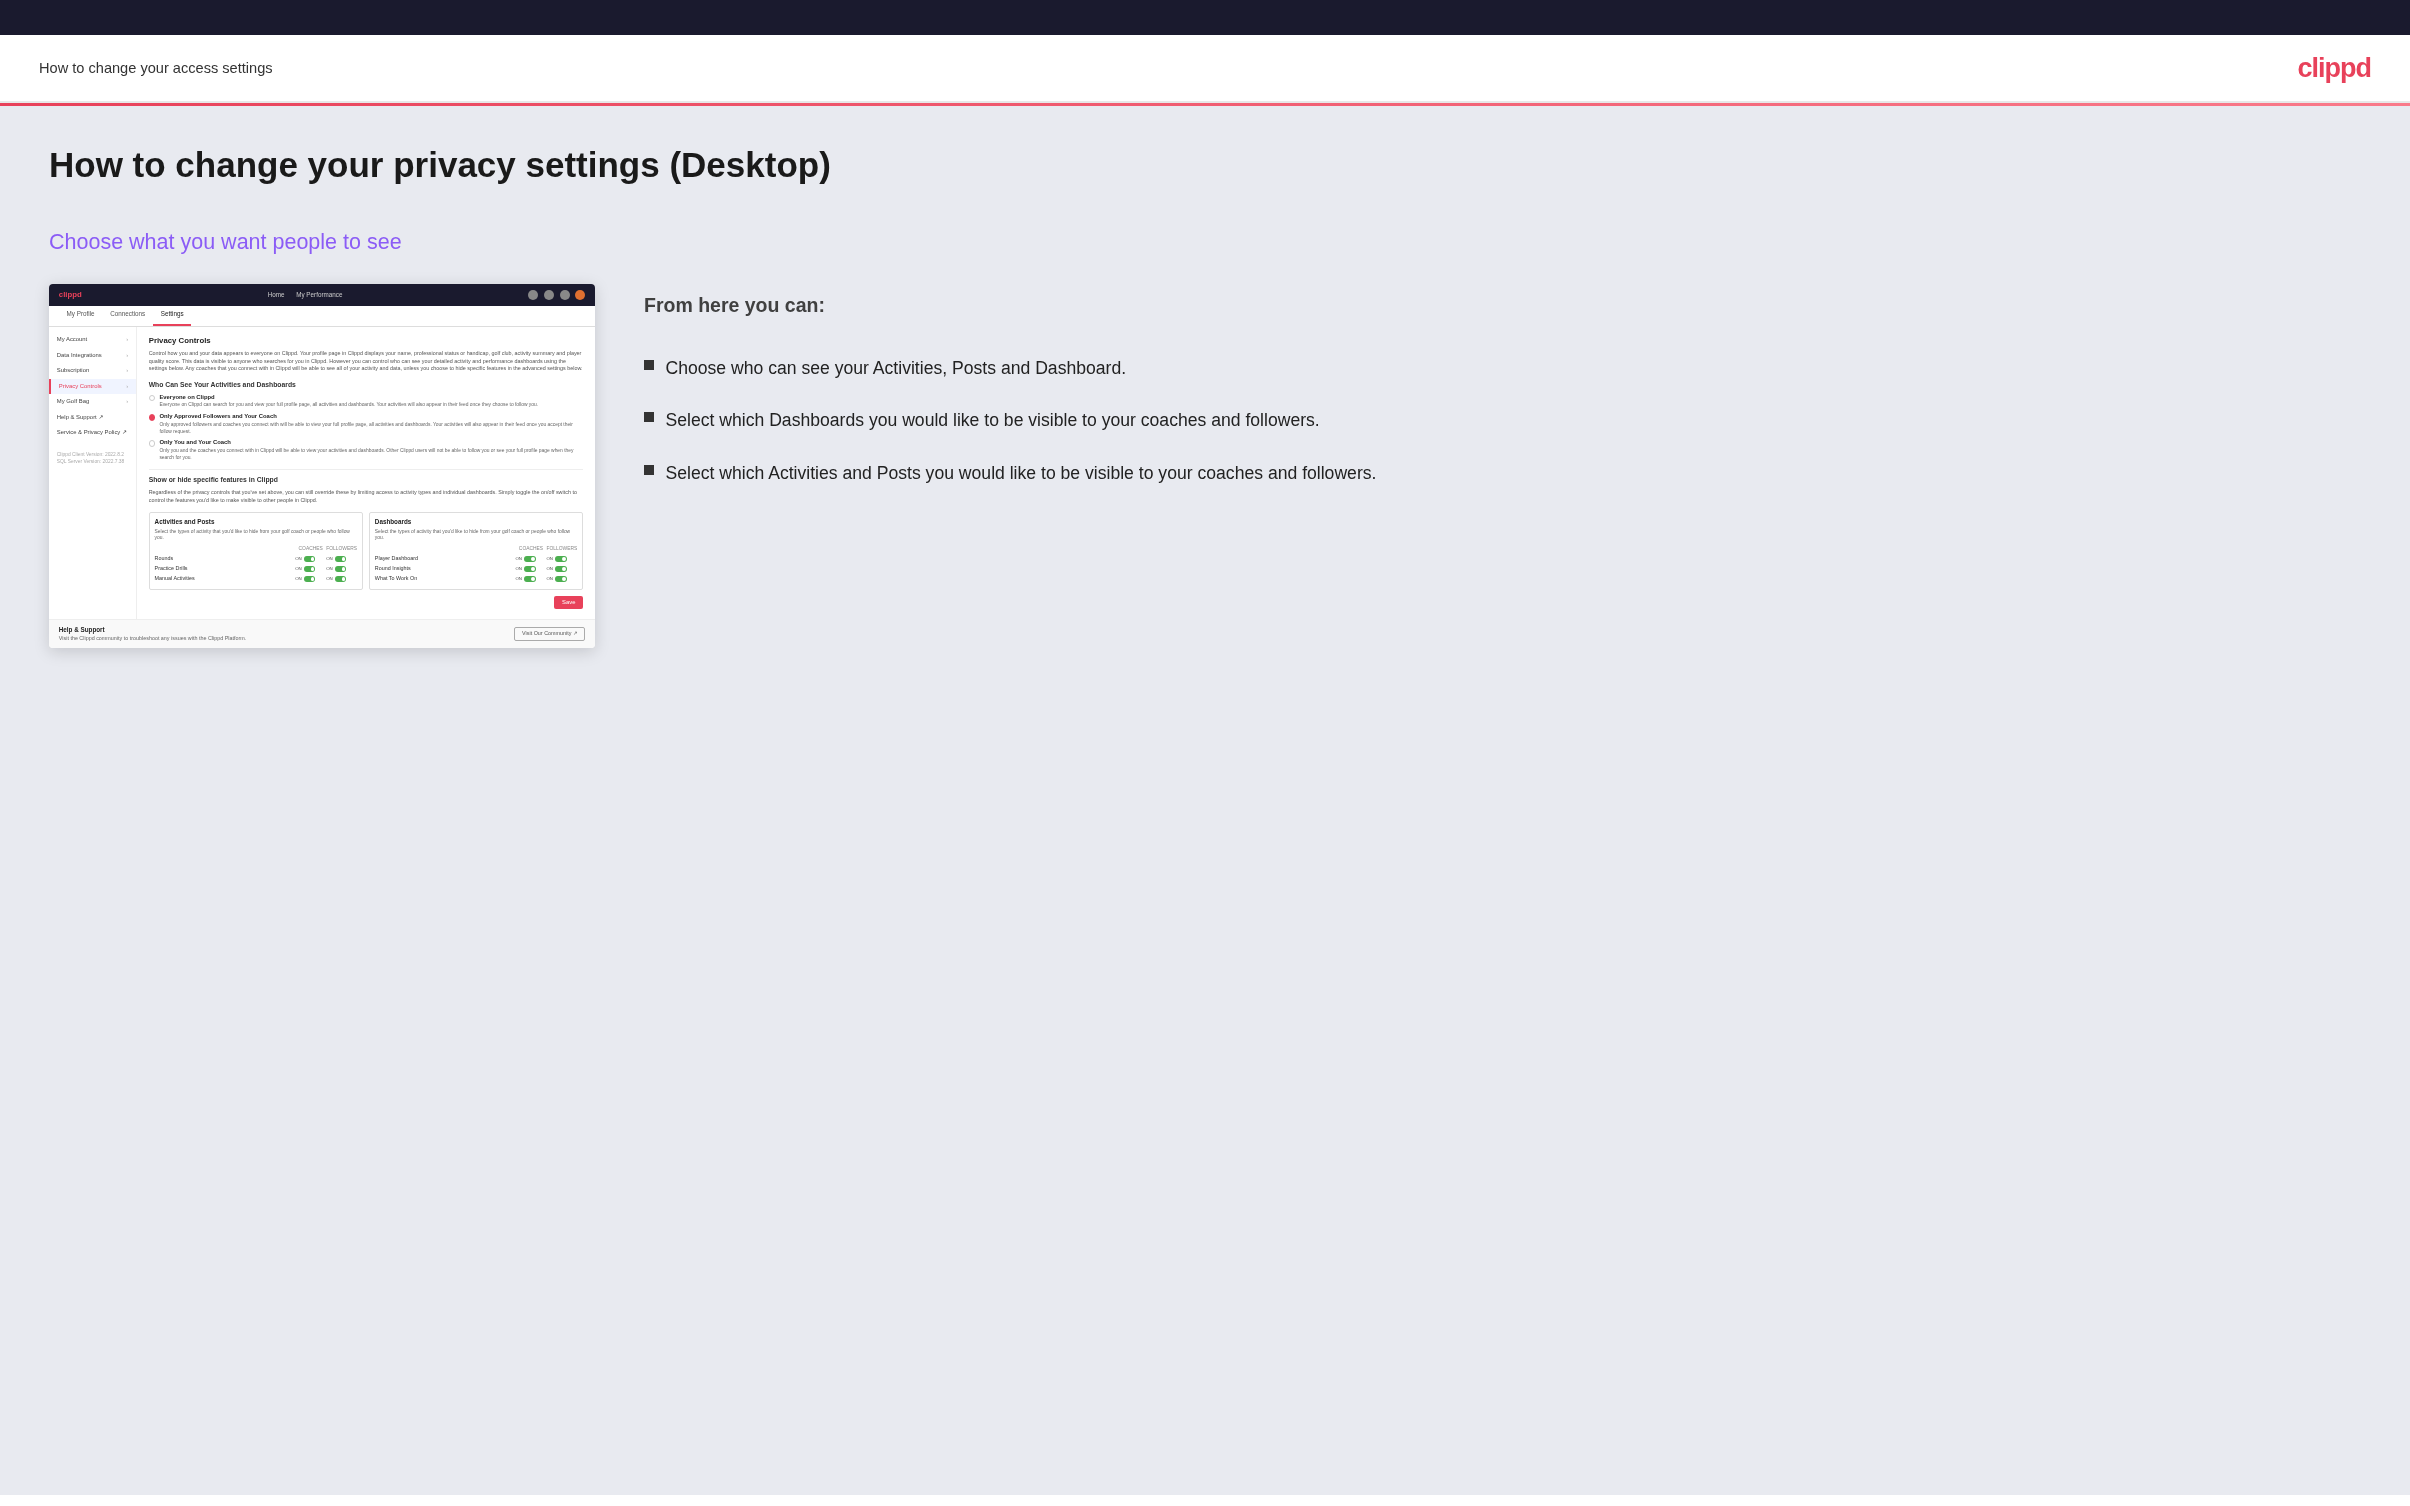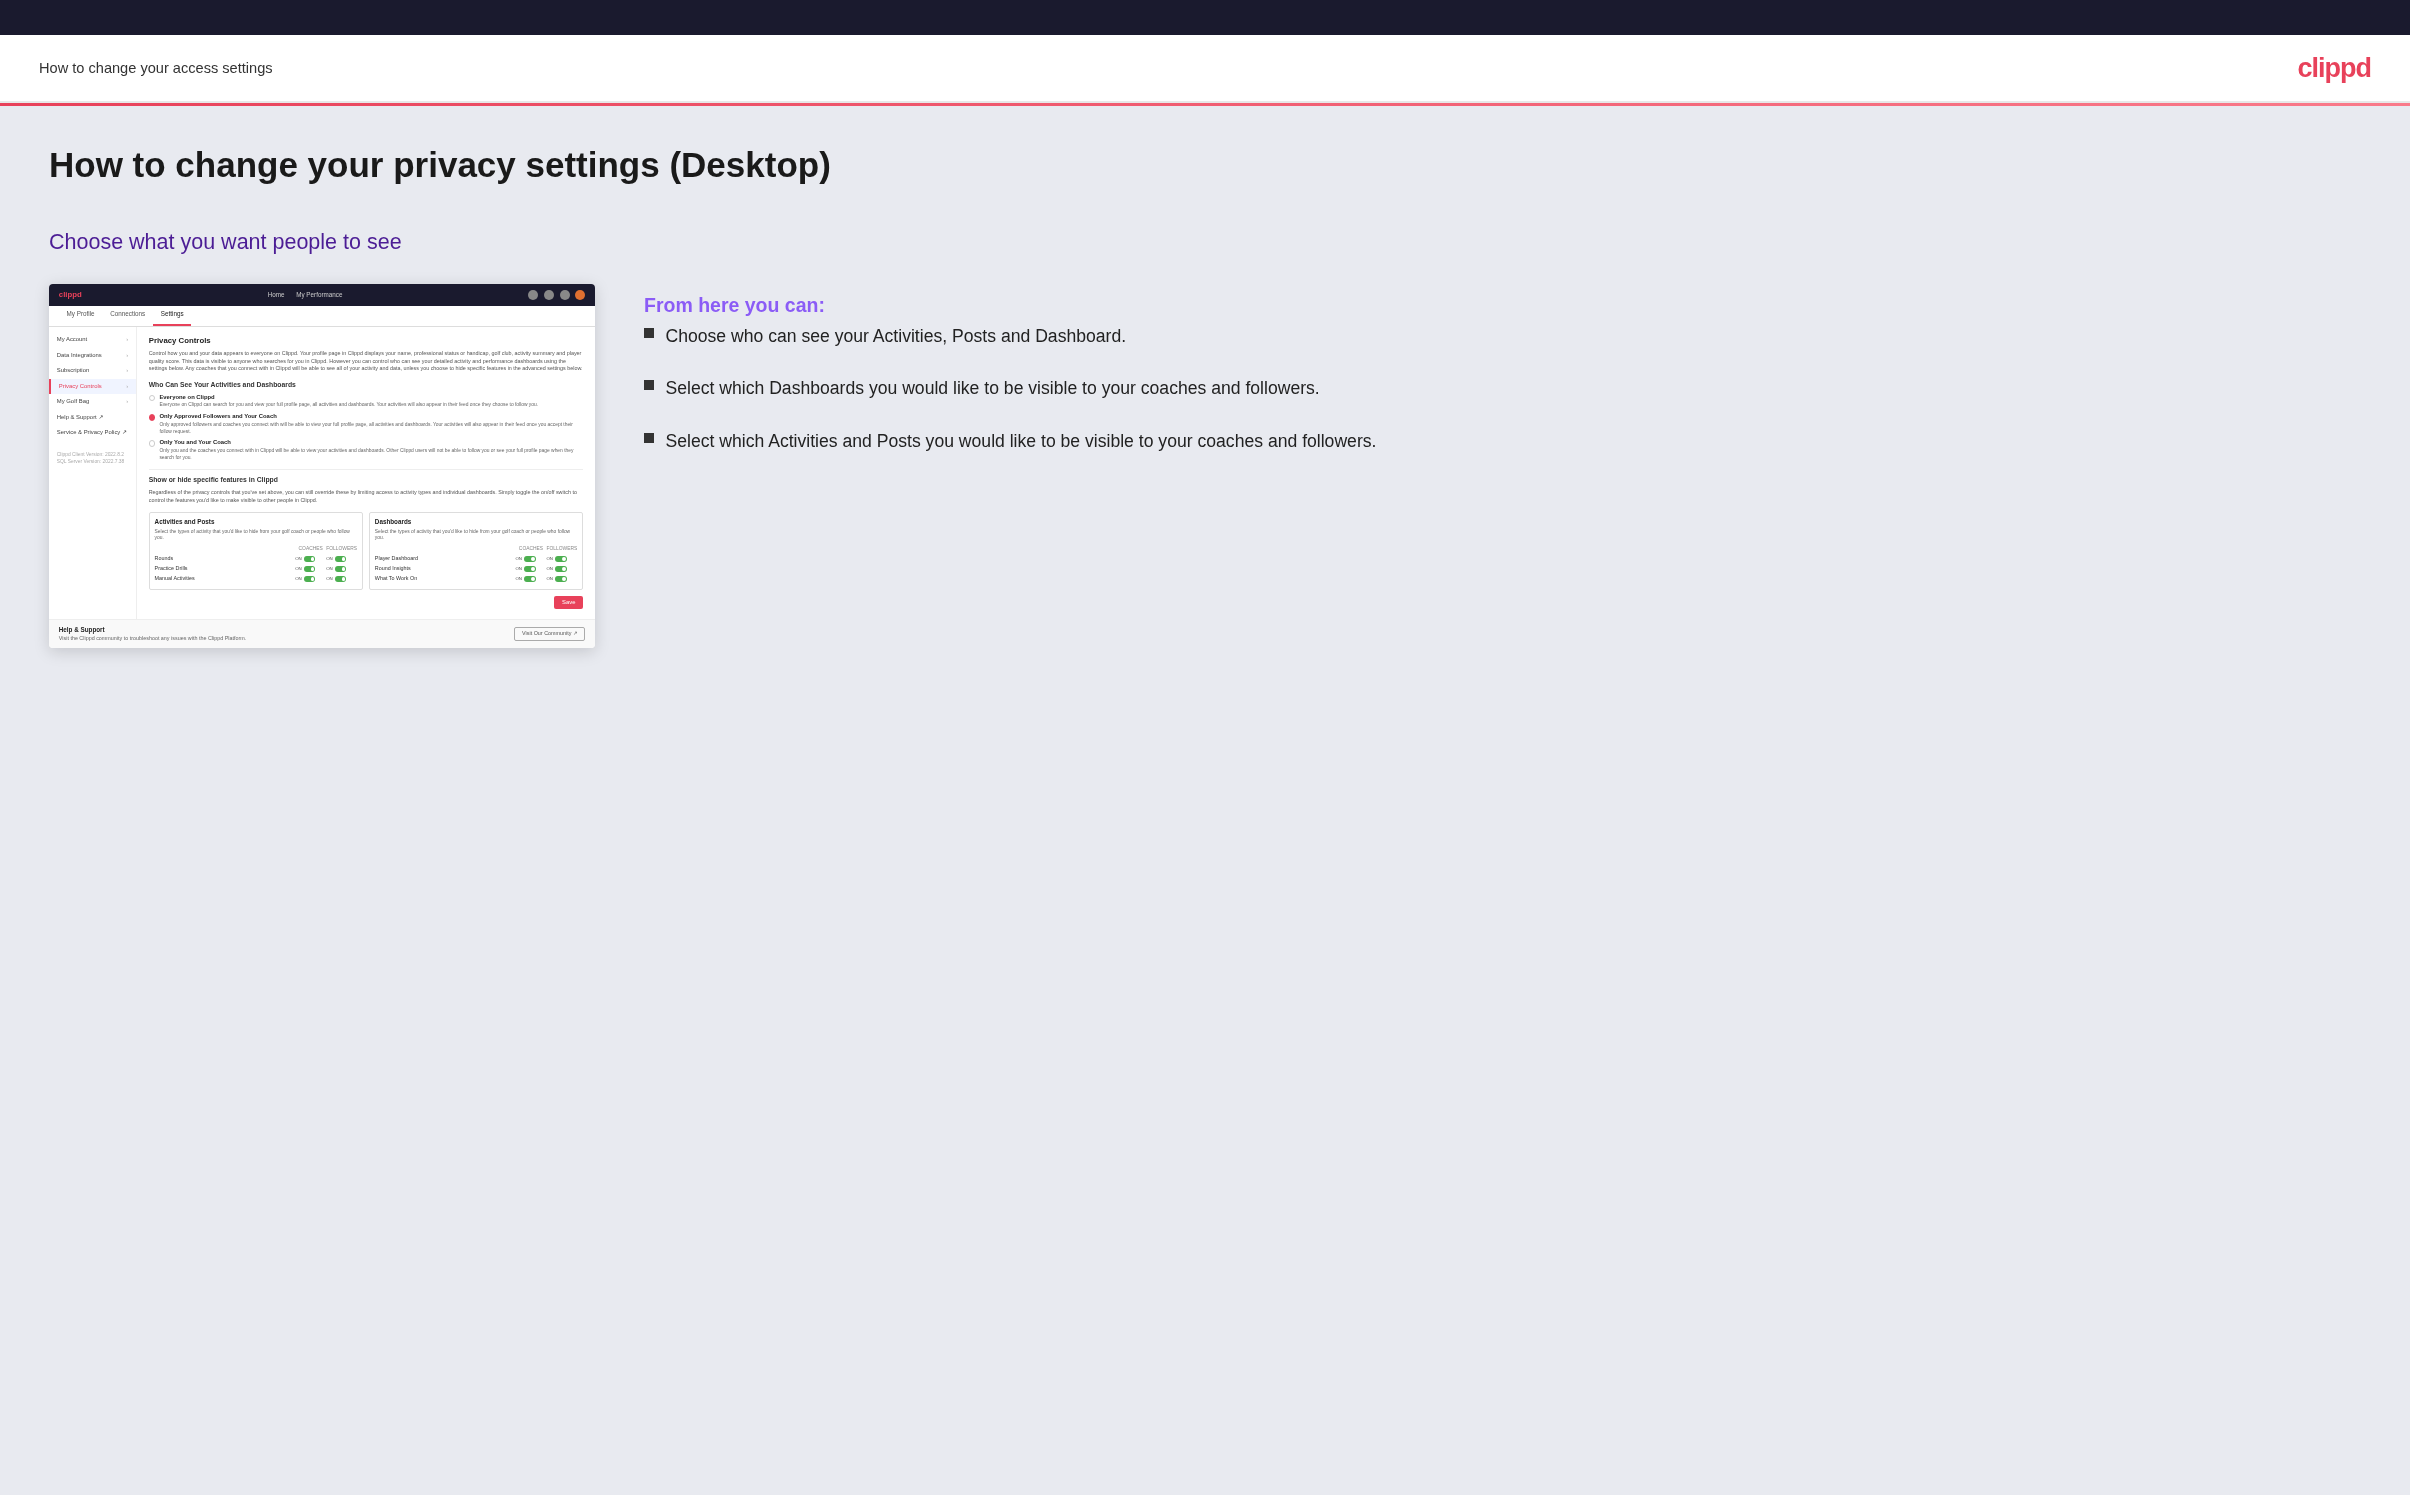--- a/index.html
+++ b/index.html
@@ -47,21 +47,21 @@
 
     .page-heading {
       font-size: 35px;
       font-weight: 700;
       color: #1a1a1a;
       margin-bottom: 5.9px;
     }
     .page-subheading {
       font-size: 21.5px;
       font-weight: 400;
-      color: #4c1d95;
+      color: #8b5cf6;
       margin-bottom: 29px;
       margin-top: 45px;
     }
 
     .content-row {
       display: flex;
       gap: 49px;
       align-items: flex-start;
     }
 
@@ -343,22 +343,22 @@
     }
 
     
     .right-panel {
       flex: 1;
       padding-top: 9.8px;
     }
     .from-here-title {
       font-size: 19.5px;
       font-weight: 600;
-      color: #8b5cf6;
-      margin-bottom: 7px;
+      color: #404040;
+      margin-bottom: 39px;
     }
     .bullet-list {
       list-style: none;
       display: flex;
       flex-direction: column;
       gap: 27px;
     }
     .bullet-item {
       display: flex;
       align-items: flex-start;

